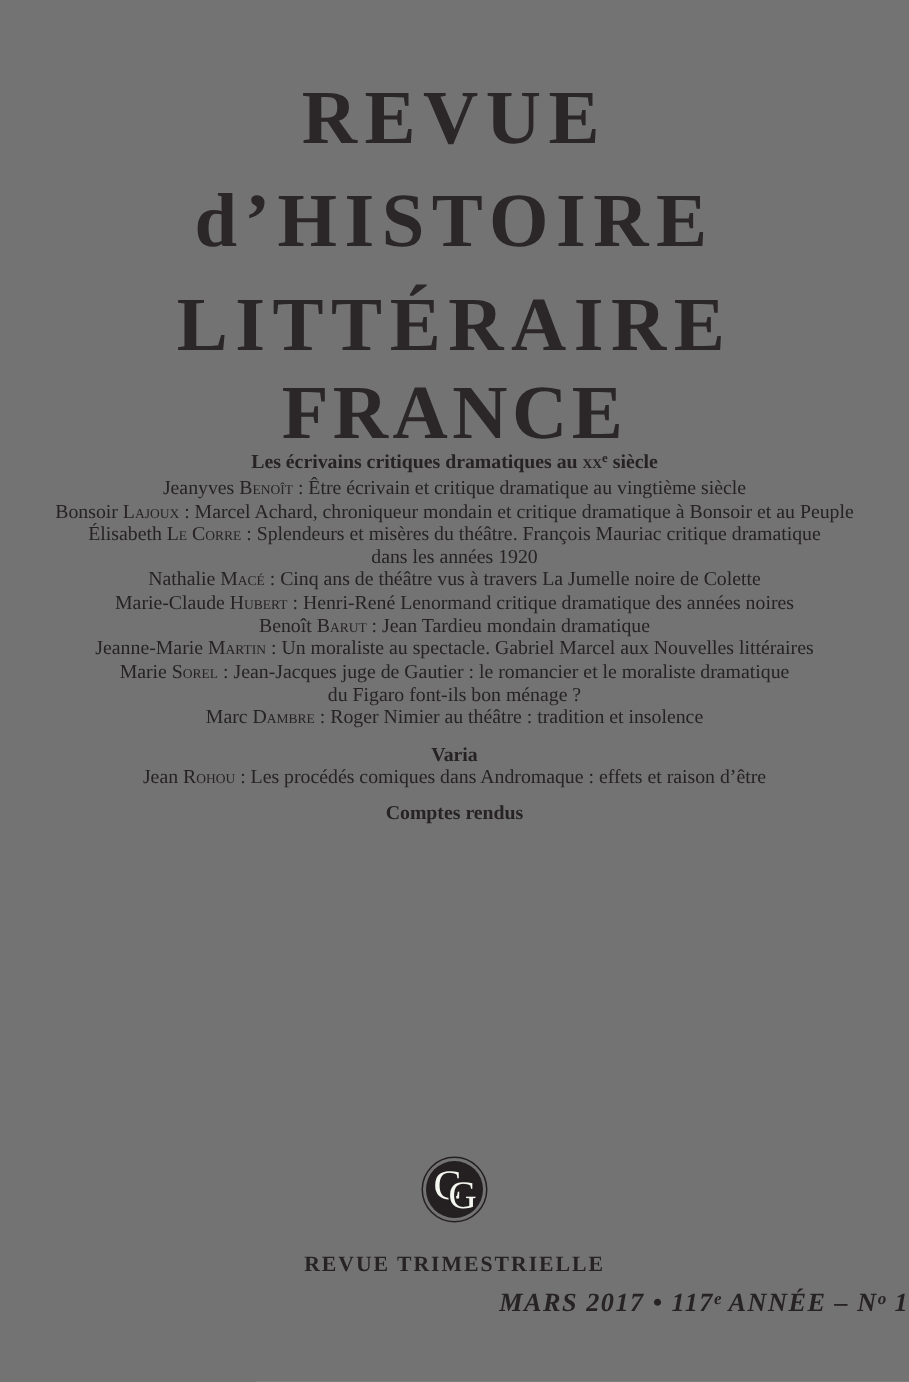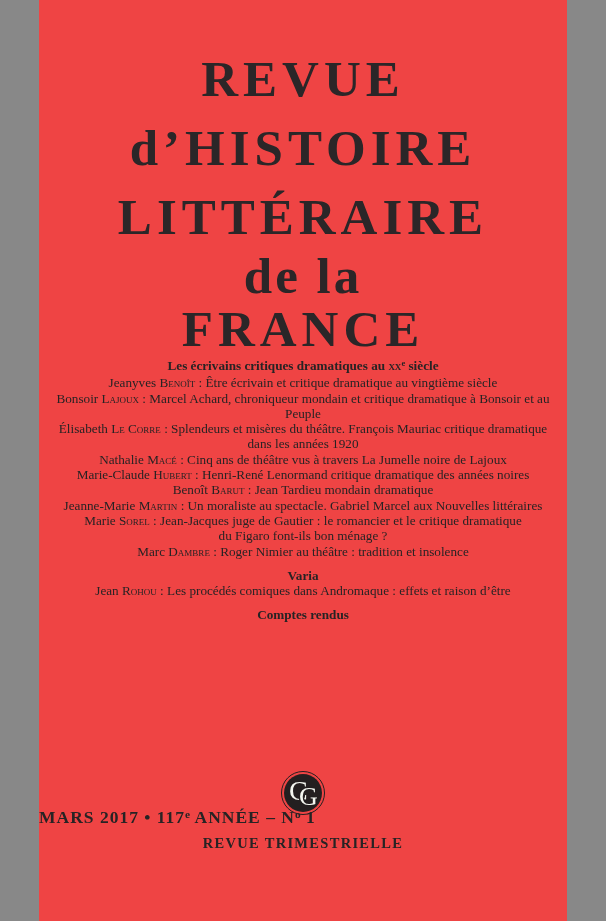--- a/index.html
+++ b/index.html
@@ -1,21 +1,21 @@
 <!DOCTYPE html>
 <html><head>
 <meta charset="utf-8">
 <style>
   html, body { margin: 0; padding: 0; background: #888; }
   .cover {
     position: relative;
-    width: 528px;
+    width: 606px;
     height: 921px;
     margin: 0 auto;
-    background: #ef4444;
+    background: #737373;
     color: #272324;
     font-family: "Liberation Serif", serif;
     overflow: hidden;
   }
   
   .title-block {
     padding-top: 45px;
     text-align: center;
     font-weight: bold;
     color: #2b2628;
@@ -83,52 +83,52 @@
     position: absolute;
     top: 835px;
     width: 100%;
     text-align: center;
     font-weight: bold;
     font-size: 14.5px;
     letter-spacing: 1.3px;
   }
   .footer-issue {
     position: absolute;
-    top: 807px;
+    top: 858px;
     width: 100%;
-    text-align: left;
+    text-align: right;
     font-weight: bold;
     font-size: 17.5px;
     letter-spacing: 1px;
+    font-style: italic;
   }
 </style>
 </head>
 <body>
 
 <div class="cover">
 
   <header class="title-block">
       <div class="title-line">REVUE</div>
       <div class="title-line">d’HISTOIRE</div>
       <div class="title-line">LITTÉRAIRE</div>
-      <div class="title-line">de la</div>
       <div class="title-line">FRANCE</div>
     </header>
 
   <main class="toc">
       <div class="toc-line heading"><span>Les écrivains critiques dramatiques au </span><span class="sc">xx</span><span class="sup">e</span><span> siècle</span></div>
       <div class="toc-line entry"><span>Jeanyves </span><span class="sc">Benoît</span><span> : Être écrivain et critique dramatique au vingtième siècle</span></div>
       <div class="toc-line entry"><span>Bonsoir </span><span class="sc">Lajoux</span><span> : Marcel Achard, chroniqueur mondain et critique dramatique à </span><span class="i">Bonsoir</span><span> et au </span><span class="i">Peuple</span></div>
       <div class="toc-line entry"><span>Élisabeth </span><span class="sc">Le Corre</span><span> : Splendeurs et misères du théâtre. François Mauriac critique dramatique</span></div>
       <div class="toc-line cont"><span>dans les années 1920</span></div>
-      <div class="toc-line entry"><span>Nathalie </span><span class="sc">Macé</span><span> : Cinq ans de théâtre vus à travers </span><span class="i">La Jumelle noire</span><span> de Lajoux</span></div>
+      <div class="toc-line entry"><span>Nathalie </span><span class="sc">Macé</span><span> : Cinq ans de théâtre vus à travers </span><span class="i">La Jumelle noire</span><span> de Colette</span></div>
       <div class="toc-line entry"><span>Marie-Claude </span><span class="sc">Hubert</span><span> : Henri-René Lenormand critique dramatique des années noires</span></div>
       <div class="toc-line entry"><span>Benoît </span><span class="sc">Barut</span><span> : Jean Tardieu mondain dramatique</span></div>
       <div class="toc-line entry"><span>Jeanne-Marie </span><span class="sc">Martin</span><span> : Un moraliste au spectacle. Gabriel Marcel aux </span><span class="i">Nouvelles littéraires</span></div>
-      <div class="toc-line entry"><span>Marie </span><span class="sc">Sorel</span><span> : Jean-Jacques juge de Gautier : le romancier et le critique dramatique</span></div>
+      <div class="toc-line entry"><span>Marie </span><span class="sc">Sorel</span><span> : Jean-Jacques juge de Gautier : le romancier et le moraliste dramatique</span></div>
       <div class="toc-line cont"><span>du </span><span class="i">Figaro</span><span> font-ils bon ménage ?</span></div>
       <div class="toc-line entry"><span>Marc </span><span class="sc">Dambre</span><span> : Roger Nimier au théâtre : tradition et insolence</span></div>
       <div class="toc-line heading"><span>Varia</span></div>
       <div class="toc-line entry"><span>Jean </span><span class="sc">Rohou</span><span> : Les procédés comiques dans </span><span class="i">Andromaque</span><span> : effets et raison d’être</span></div>
       <div class="toc-line heading"><span>Comptes rendus</span></div>
     </main>
 
   <div class="logo">
     <span class="logo-letter logo-c">C</span>
     <span class="logo-letter logo-g">G</span>

